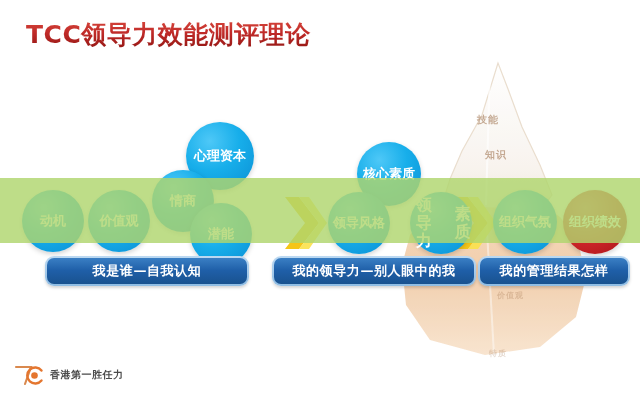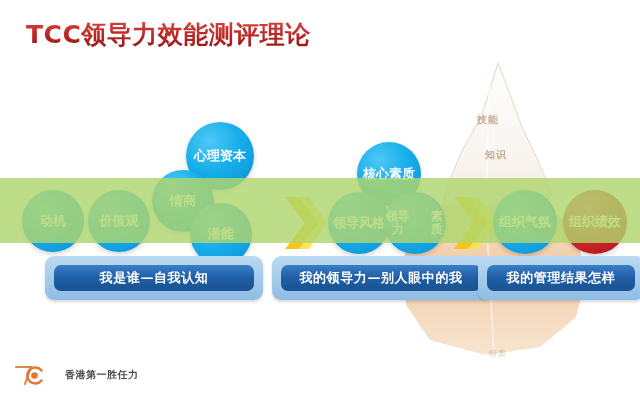--- a/index.html
+++ b/index.html
@@ -75,21 +75,21 @@
     font-family: "DejaVu Sans", "Liberation Sans", sans-serif;
   }
   .bubble span { display: block; }
   .b-blue   { background: radial-gradient(circle at 35% 28%, #4ec8f7 0%, #17aeea 45%, #0b8fd4 100%); }
   .b-red    { background: radial-gradient(circle at 35% 28%, #e0565a 0%, #d0262b 50%, #a71418 100%); }
 
   
   .barwrap {
     position: absolute;
     border-radius: 9px;
-    padding: 9px;
+    padding: 2px;
     background: linear-gradient(180deg, #bcd9f2 0%, #8fbde4 100%);
     box-shadow: 0 2px 3px rgba(0,0,0,0.16);
   }
   .bar {
     border-radius: 7px;
     background: linear-gradient(180deg, #3a7fc4 0%, #1f5fa8 48%, #19528f 100%);
     color: #ffffff;
     font-weight: bold;
     font-size: 13px;
     letter-spacing: 0.6px;
@@ -128,21 +128,21 @@
     font-family: "DejaVu Sans", "Liberation Sans", sans-serif;
   }
 
   
   .logo {
     position: absolute;
     left: 14px;
     top: 362px;
     display: flex;
     align-items: center;
-    gap: 17px;
+    gap: 2px;
   }
   .logo-mark {
     position: relative;
     width: 34px;
     height: 26px;
   }
   .logo-text {
     font-size: 10px;
     color: #4a4a4a;
     font-weight: bold;
@@ -210,21 +210,21 @@
   </div>
 
   <div class="bubble b-blue" style="left:357px;top:142px;width:64px;height:64px;font-size:13px;">
     <span>核心</span>
     <span>素质</span>
   </div>
   <div class="bubble b-blue" style="left:328px;top:192px;width:62px;height:62px;font-size:13px;">
     <span>领导</span>
     <span>风格</span>
   </div>
-  <div class="bubble b-blue" style="left:384px;top:192px;width:62px;height:62px;font-size:12px;gap:16px;">
+  <div class="bubble b-blue" style="left:410px;top:192px;width:62px;height:62px;font-size:16px;gap:16px;">
     <span>领导力</span>
     <span>素质</span>
   </div>
 
   <div class="bubble b-blue" style="left:493px;top:190px;width:64px;height:64px;font-size:13px;">
     <span>组织</span>
     <span>气氛</span>
   </div>
   <div class="bubble b-red" style="left:563px;top:190px;width:64px;height:64px;font-size:13px;">
     <span>组织</span>

